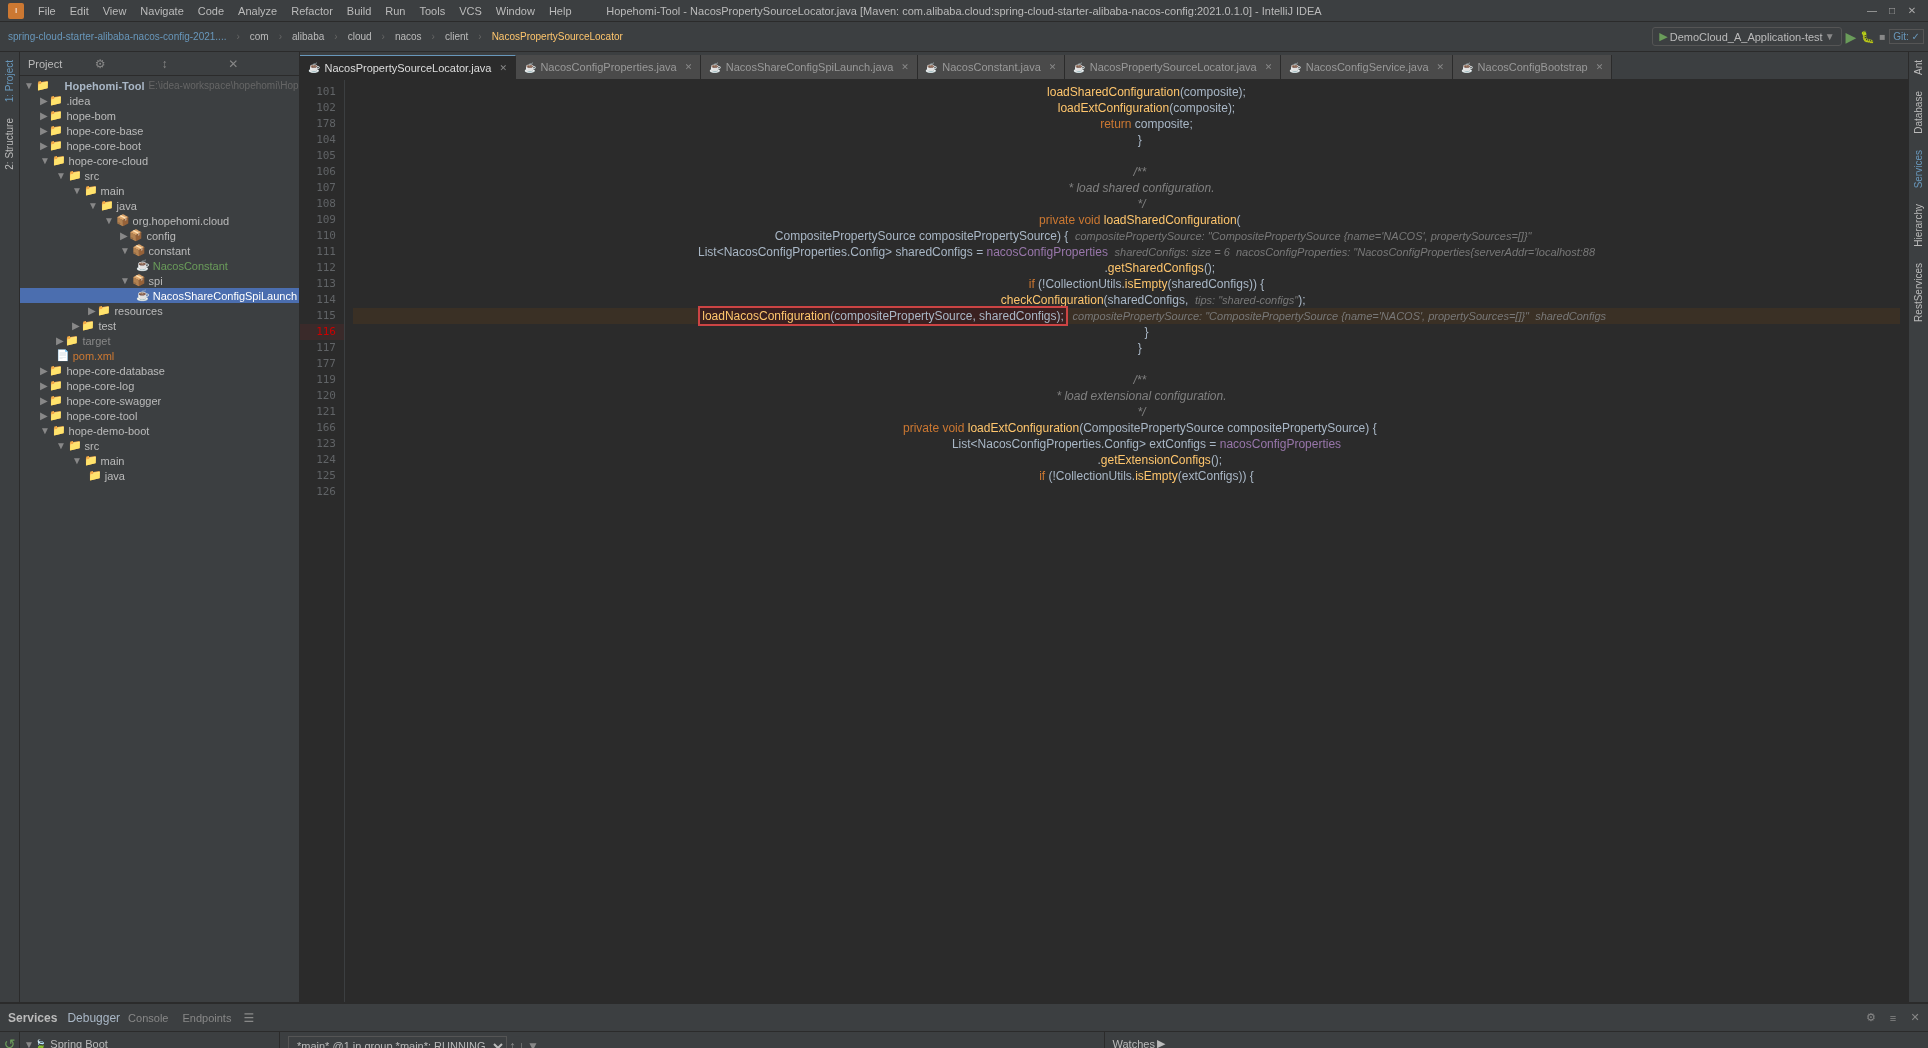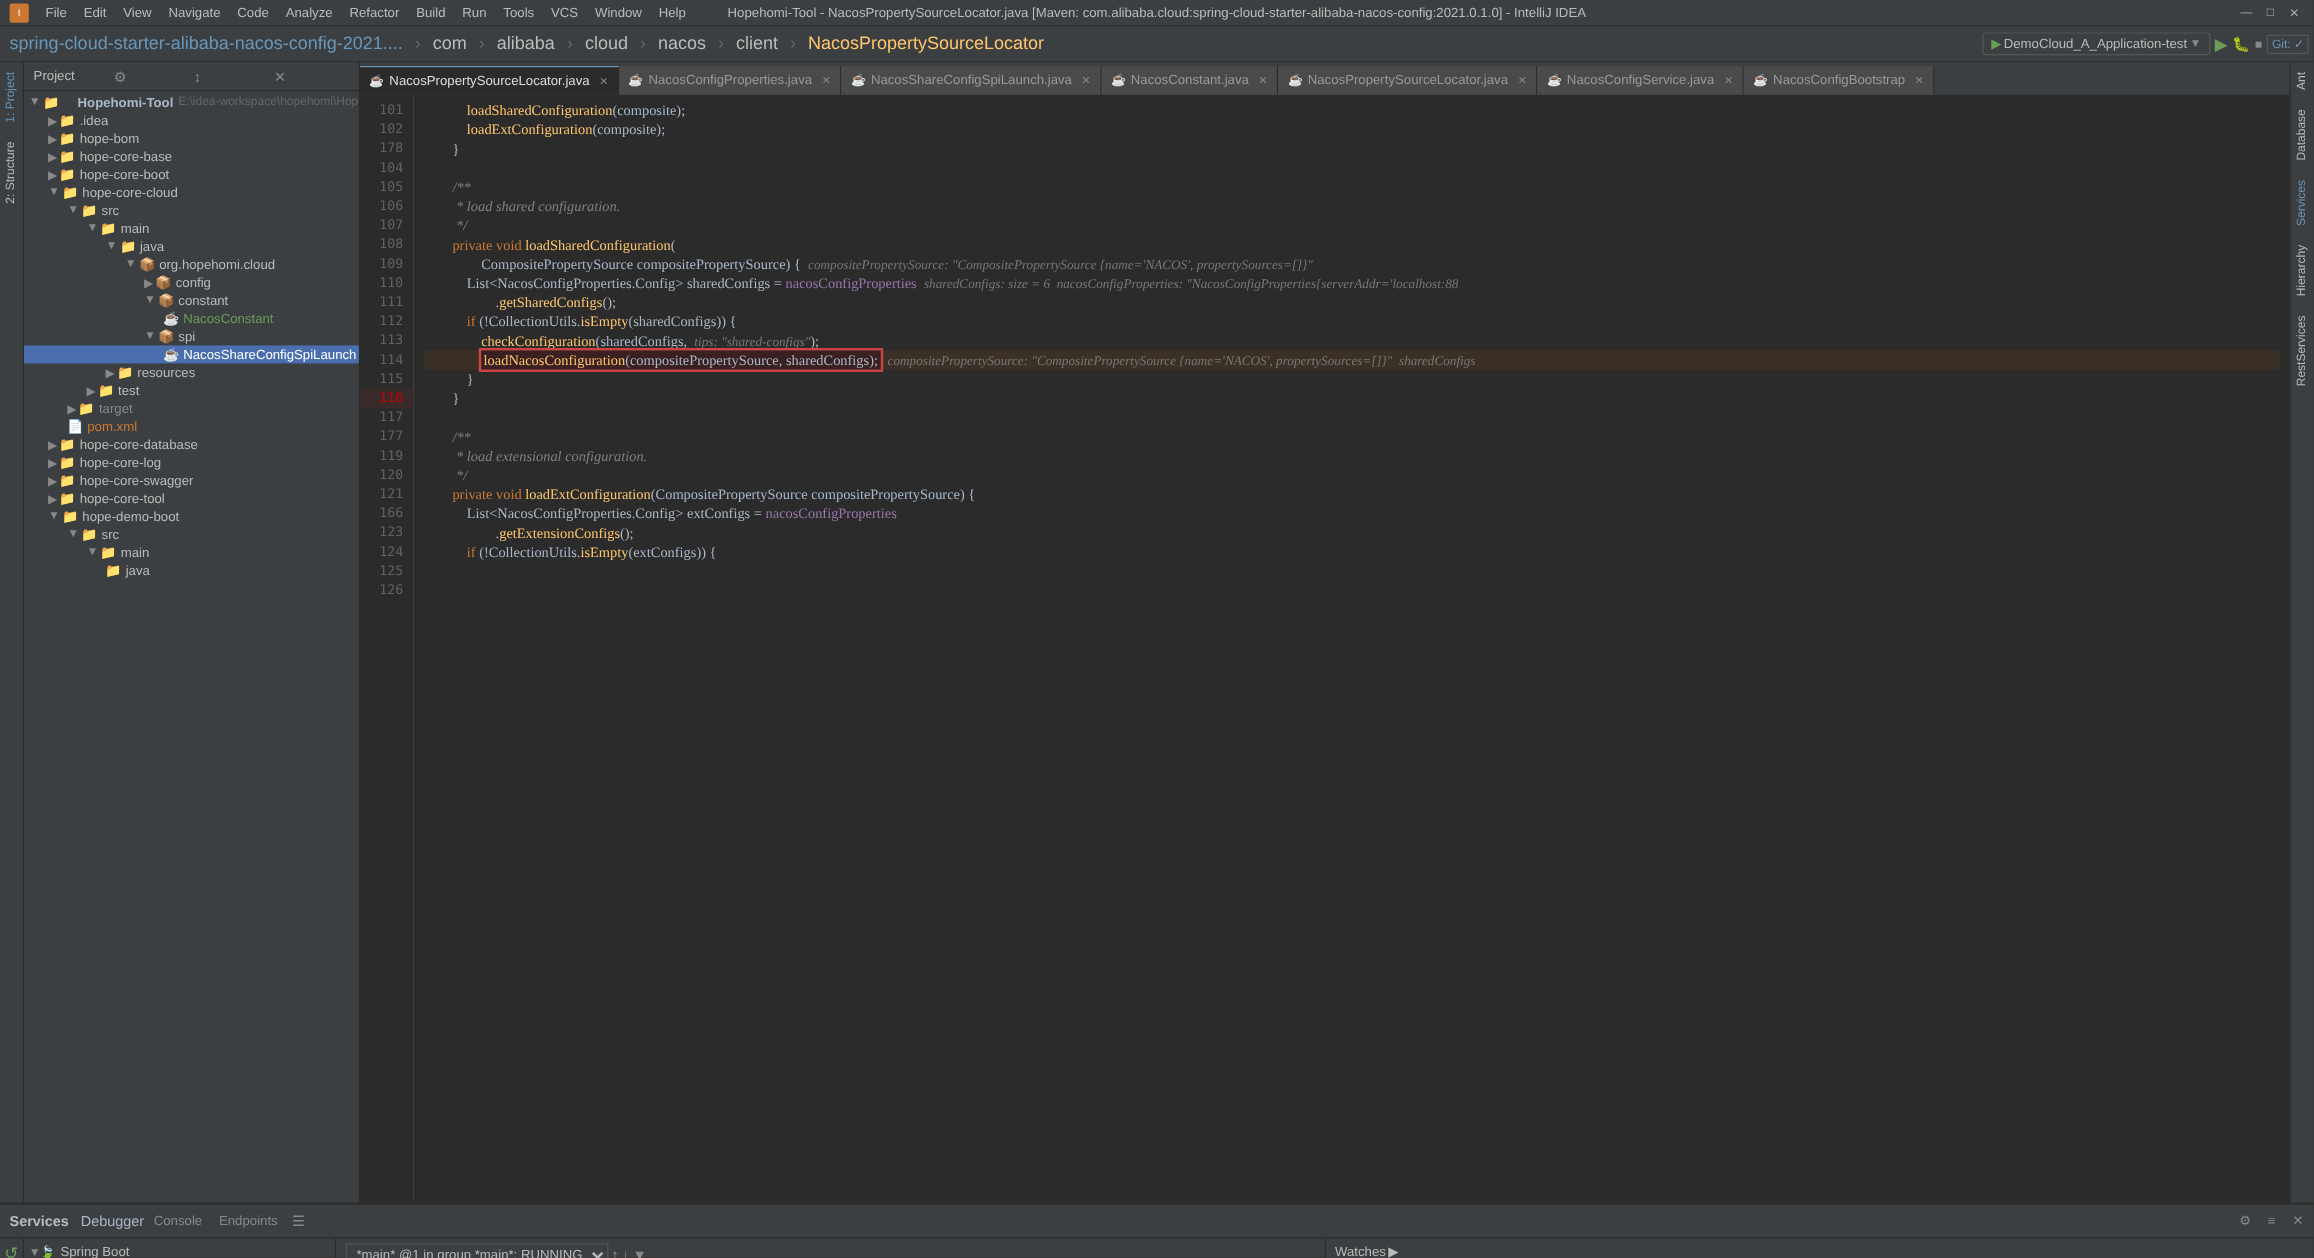--- a/index.html
+++ b/index.html
@@ -9,21 +9,21 @@
     #titlebar { height: 22px; background: #3c3f41; display: flex; align-items: center; padding: 0 8px; justify-content: space-between; border-bottom: 1px solid #2b2b2b; }
     #titlebar-left { display: flex; align-items: center; gap: 8px; }
     #titlebar-menu { display: flex; gap: 2px; }
     #titlebar-menu span { padding: 2px 6px; font-size: 11px; color: #bbb; cursor: pointer; }
     #titlebar-title { font-size: 11px; color: #999; position: absolute; left: 50%; transform: translateX(-50%); }
     #titlebar-controls { display: flex; gap: 4px; }
     #titlebar-controls span { width: 16px; height: 16px; display: flex; align-items: center; justify-content: center; font-size: 10px; color: #aaa; cursor: pointer; }
     
     
     #toolbar { height: 30px; background: #3c3f41; display: flex; align-items: center; padding: 0 4px; border-bottom: 1px solid #2b2b2b; gap: 2px; }
-    #toolbar-breadcrumb { display: flex; align-items: center; gap: 2px; font-size: 15px; color: #bbb; flex: 1; }
+    #toolbar-breadcrumb { display: flex; align-items: center; gap: 2px; font-size: 10px; color: #bbb; flex: 1; }
     #toolbar-breadcrumb span { padding: 2px 4px; }
     #toolbar-breadcrumb .sep { color: #666; }
     #toolbar-right { display: flex; align-items: center; gap: 4px; }
     
     
     #main { display: flex; height: calc(1048px - 22px - 30px - 22px - 24px); }
     
     
     #project-panel { width: 280px; background: #3c3f41; border-right: 1px solid #2b2b2b; display: flex; flex-direction: column; }
     #project-header { height: 24px; display: flex; align-items: center; padding: 0 8px; background: #3c3f41; border-bottom: 1px solid #2b2b2b; gap: 4px; }
@@ -40,21 +40,21 @@
     #editor-area { flex: 1; display: flex; flex-direction: column; min-width: 0; }
     #editor-tabs { height: 28px; background: #3c3f41; display: flex; align-items: flex-end; overflow: hidden; border-bottom: 1px solid #2b2b2b; }
     .editor-tab { height: 24px; padding: 0 8px; display: flex; align-items: center; gap: 4px; font-size: 11px; color: #999; background: #4a4a4a; border-right: 1px solid #2b2b2b; cursor: pointer; white-space: nowrap; flex-shrink: 0; }
     .editor-tab.active { background: #2b2b2b; color: #ddd; border-top: 1px solid #6897bb; }
     .editor-tab .close { color: #888; font-size: 9px; margin-left: 4px; }
     
     
     #code-editor { flex: 1; background: #2b2b2b; overflow: hidden; display: flex; }
     #line-numbers { width: 45px; background: #2b2b2b; padding: 4px 0; text-align: right; color: #606366; font-size: 11px; font-family: monospace; border-right: 1px solid #3c3f41; overflow: hidden; }
     #line-numbers div { padding: 0 8px 0 4px; height: 16px; line-height: 16px; }
-    #code-content { flex: 1; overflow: auto; padding: 4px 8px; font-family: Liberation Serif, serif; font-size: 12px; line-height: 16px; }
+    #code-content { flex: 1; overflow: auto; padding: 4px 8px; font-family: Liberation Sans, sans-serif; font-size: 12px; line-height: 16px; text-align: center; }
     .code-line { height: 16px; white-space: nowrap; }
     #variables-header { height: 24px; display: flex; align-items: center; padding: 0 8px; border-bottom: 1px solid #2b2b2b; background: #3c3f41; }
     #variables-header span { font-size: 11px; color: #bbb; flex: 1; }
     #watches-btn { font-size: 11px; color: #bbb; cursor: pointer; display: flex; align-items: center; gap: 2px; }
     
     
     #bottom-panel { height: 300px; border-top: 2px solid #2b2b2b; display: flex; flex-direction: column; }
     #bottom-content { flex: 1; display: flex; overflow: hidden; }
     
     
@@ -404,20 +404,23 @@
         <div>126</div>
       </div>
       <div id="code-content">
         <div class="code-line">
           &nbsp;&nbsp;&nbsp;&nbsp;&nbsp;&nbsp;&nbsp;&nbsp;&nbsp;&nbsp;&nbsp;&nbsp;<span class="method-call">loadSharedConfiguration</span>(composite);
         </div>
         <div class="code-line">
           &nbsp;&nbsp;&nbsp;&nbsp;&nbsp;&nbsp;&nbsp;&nbsp;&nbsp;&nbsp;&nbsp;&nbsp;<span class="method-call">loadExtConfiguration</span>(composite);
         </div>
         <div class="code-line">
+          &nbsp;&nbsp;&nbsp;&nbsp;&nbsp;&nbsp;&nbsp;&nbsp;&nbsp;&nbsp;&nbsp;&nbsp;<span class="kw">return</span> composite;
+        </div>
+        <div class="code-line">
           &nbsp;&nbsp;&nbsp;&nbsp;&nbsp;&nbsp;&nbsp;&nbsp;}
         </div>
         <div class="code-line">&nbsp;</div>
         <div class="code-line">
           &nbsp;&nbsp;&nbsp;&nbsp;&nbsp;&nbsp;&nbsp;&nbsp;<span class="comment">/**</span>
         </div>
         <div class="code-line">
           &nbsp;&nbsp;&nbsp;&nbsp;&nbsp;&nbsp;&nbsp;&nbsp;&nbsp;<span class="comment">* load shared configuration.</span>
         </div>
         <div class="code-line">

